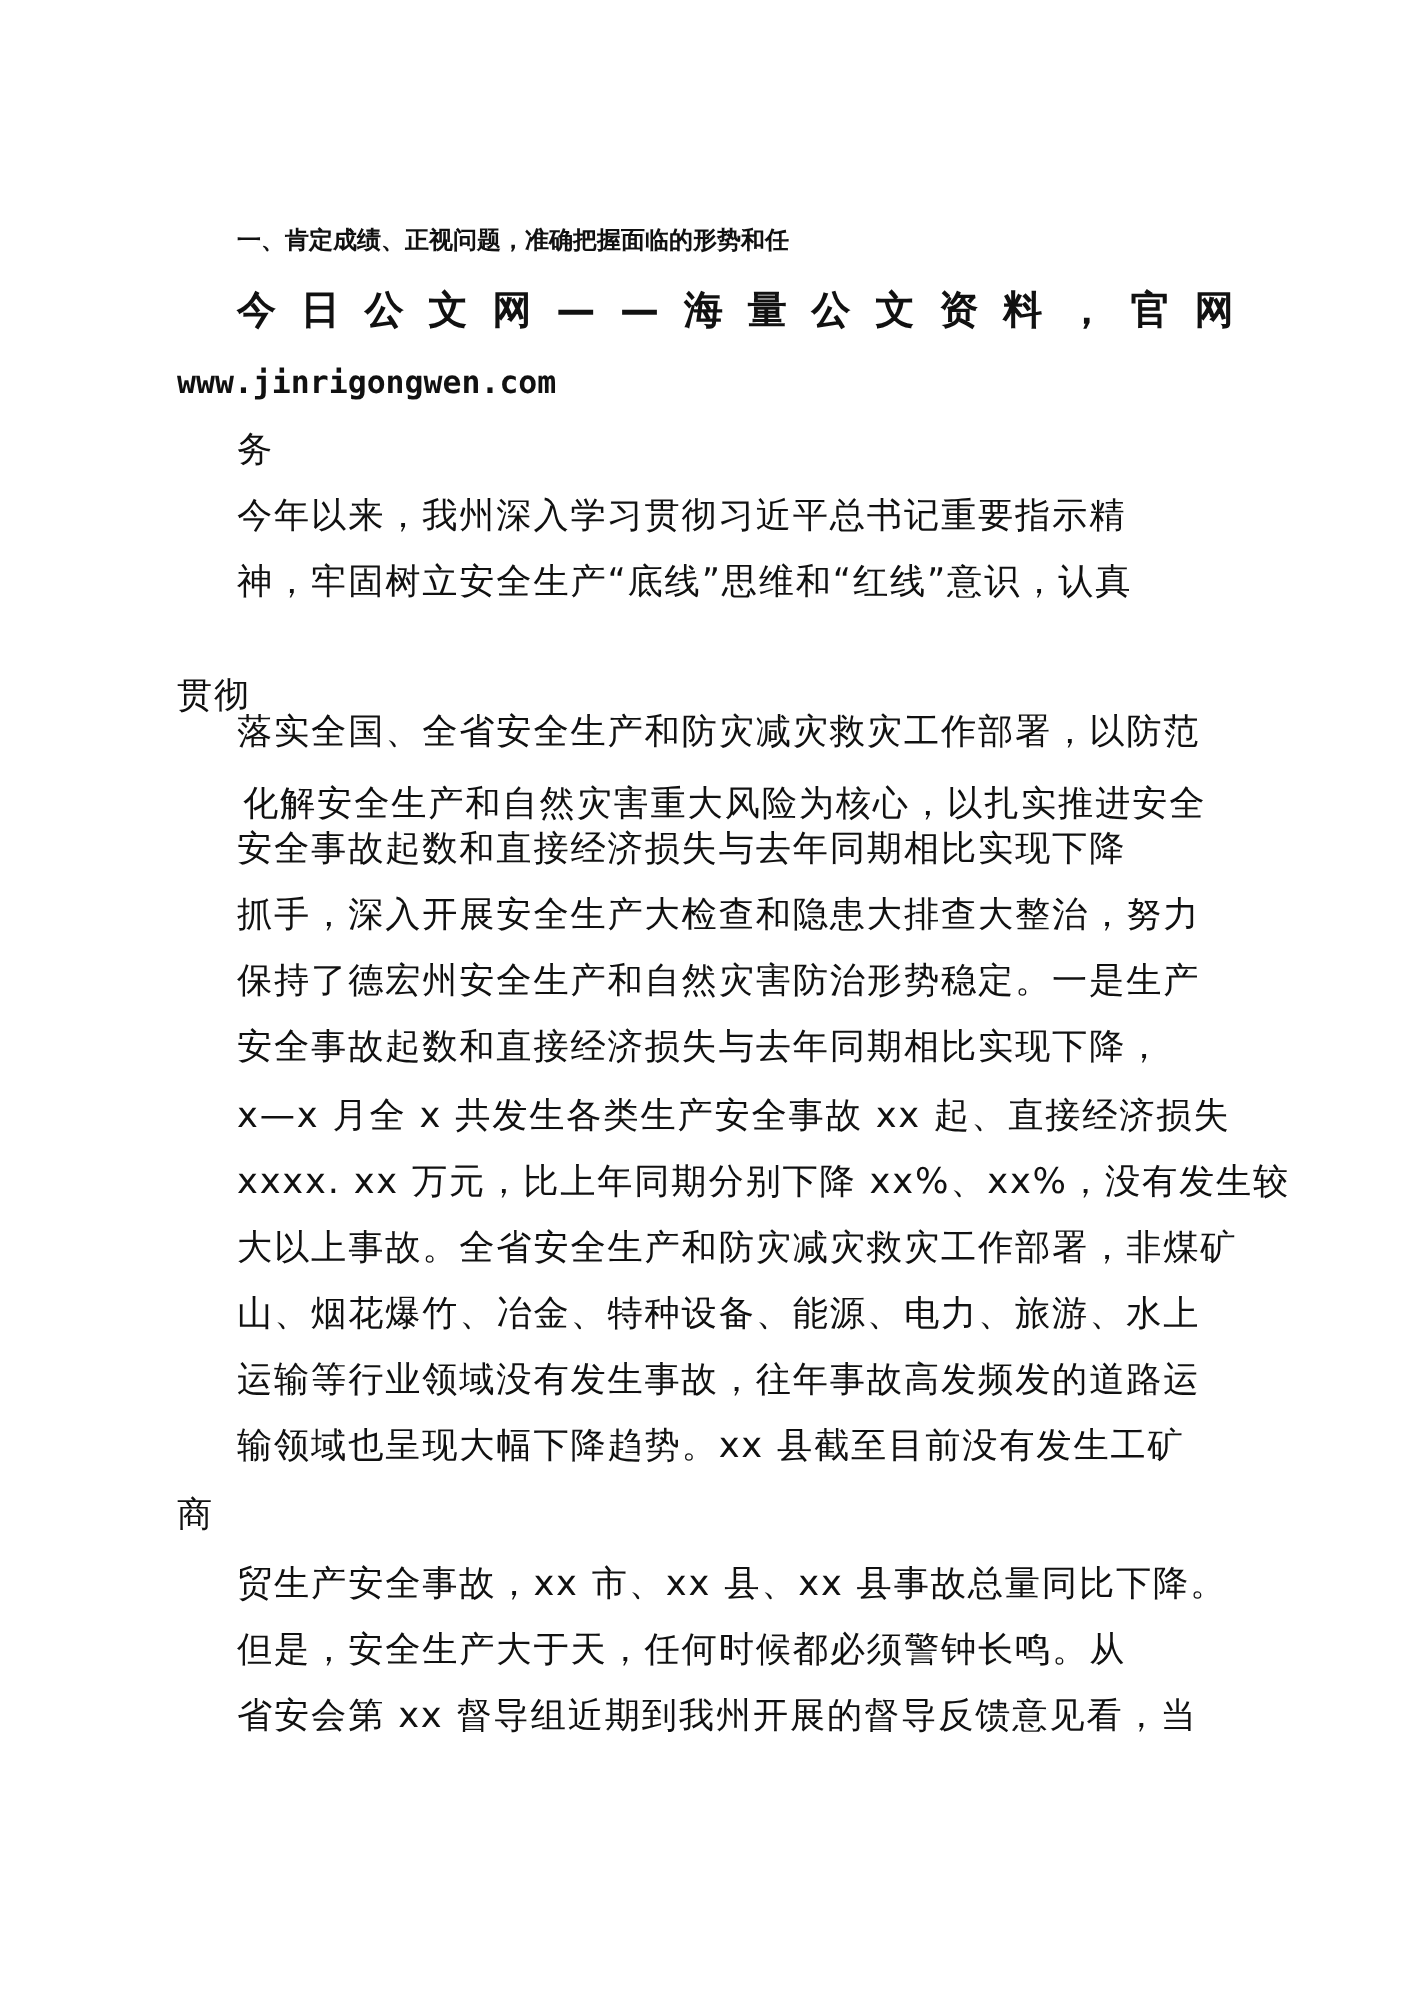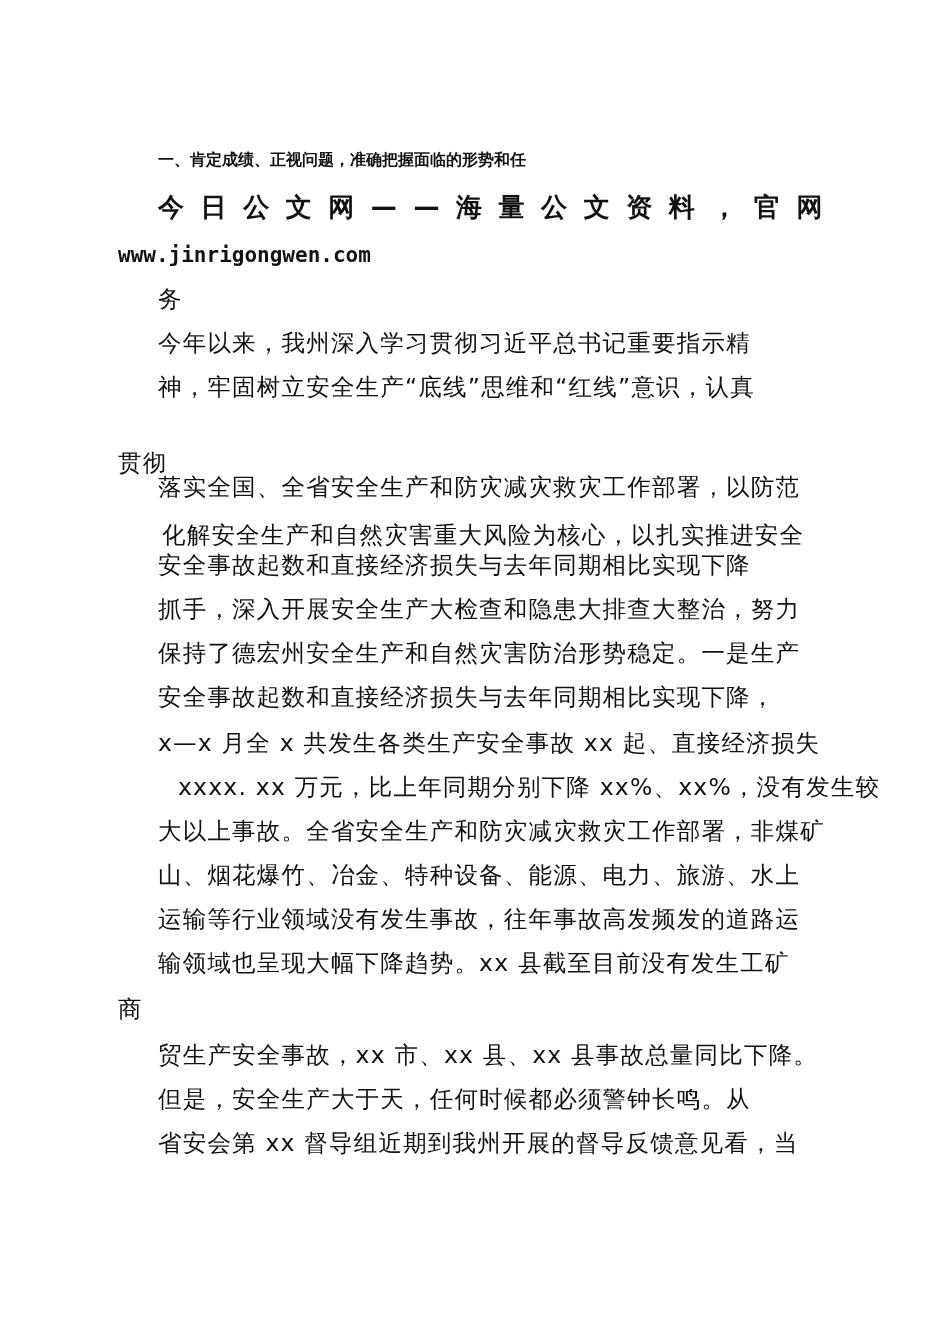--- a/index.html
+++ b/index.html
@@ -83,21 +83,21 @@
   <div class="line body-line" style="left:158px; top:328px;">今年以来，我州深入学习贯彻习近平总书记重要指示精</div>
   <div class="line body-line" style="left:158px; top:372px;">神，牢固树立安全生产“底线”思维和“红线”意识，认真</div>
   <div class="line body-line" style="left:118px; top:416px;margin-top:32px;">贯彻</div>
   <div class="line body-line" style="left:158px; top:472px;">落实全国、全省安全生产和防灾减灾救灾工作部署，以防范</div>
   <div class="line body-line" style="left:162px; top:506px;margin-top:14px;">化解安全生产和自然灾害重大风险为核心，以扎实推进安全</div>
   <div class="line body-line" style="left:158px; top:550px;">安全事故起数和直接经济损失与去年同期相比实现下降</div>
   <div class="line body-line" style="left:158px; top:594px;">抓手，深入开展安全生产大检查和隐患大排查大整治，努力</div>
   <div class="line body-line" style="left:158px; top:638px;">保持了德宏州安全生产和自然灾害防治形势稳定。一是生产</div>
   <div class="line body-line" style="left:158px; top:682px;">安全事故起数和直接经济损失与去年同期相比实现下降，</div>
   <div class="line body-line" style="left:158px; top:728px;">x—x 月全 x 共发生各类生产安全事故 xx 起、直接经济损失</div>
-  <div class="line body-line" style="left:158px; top:772px;margin-left:20px;">xxxx. xx 万元，比上年同期分别下降 xx%、xx%，没有发生较</div>
+  <div class="line body-line" style="left:158px; top:772px;">xxxx. xx 万元，比上年同期分别下降 xx%、xx%，没有发生较</div>
   <div class="line body-line" style="left:158px; top:816px;">大以上事故。全省安全生产和防灾减灾救灾工作部署，非煤矿</div>
   <div class="line body-line" style="left:158px; top:860px;">山、烟花爆竹、冶金、特种设备、能源、电力、旅游、水上</div>
   <div class="line body-line" style="left:158px; top:904px;">运输等行业领域没有发生事故，往年事故高发频发的道路运</div>
   <div class="line body-line" style="left:158px; top:948px;">输领域也呈现大幅下降趋势。xx 县截至目前没有发生工矿</div>
   <div class="line body-line" style="left:118px; top:994px;">商</div>
   <div class="line body-line" style="left:158px; top:1040px;">贸生产安全事故，xx 市、xx 县、xx 县事故总量同比下降。</div>
   <div class="line body-line" style="left:158px; top:1084px;">但是，安全生产大于天，任何时候都必须警钟长鸣。从</div>
   <div class="line body-line" style="left:158px; top:1128px;">省安会第 xx 督导组近期到我州开展的督导反馈意见看，当</div>
 
 </div>

